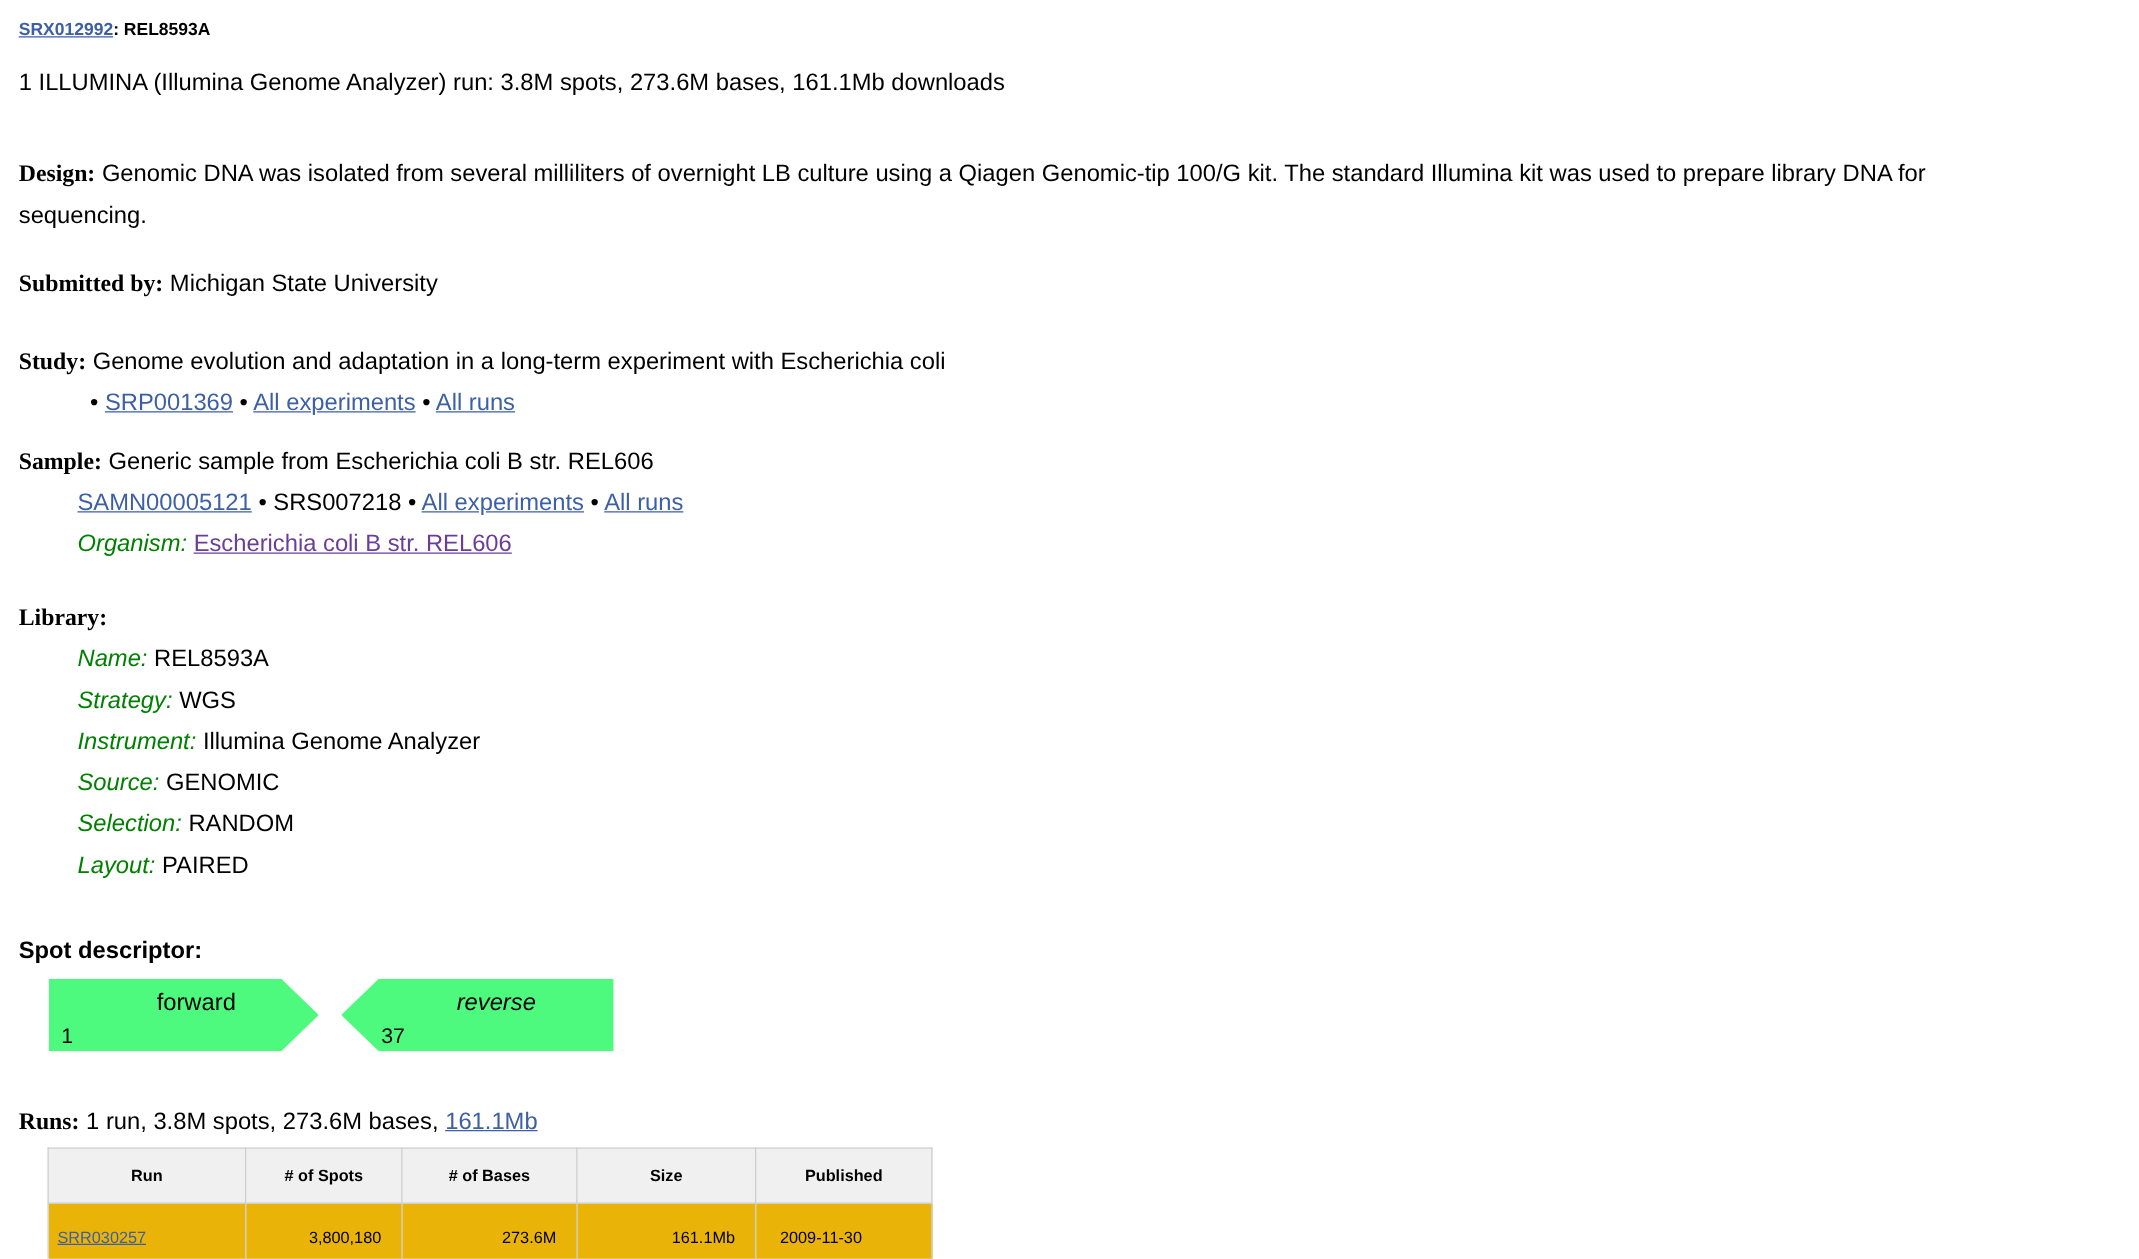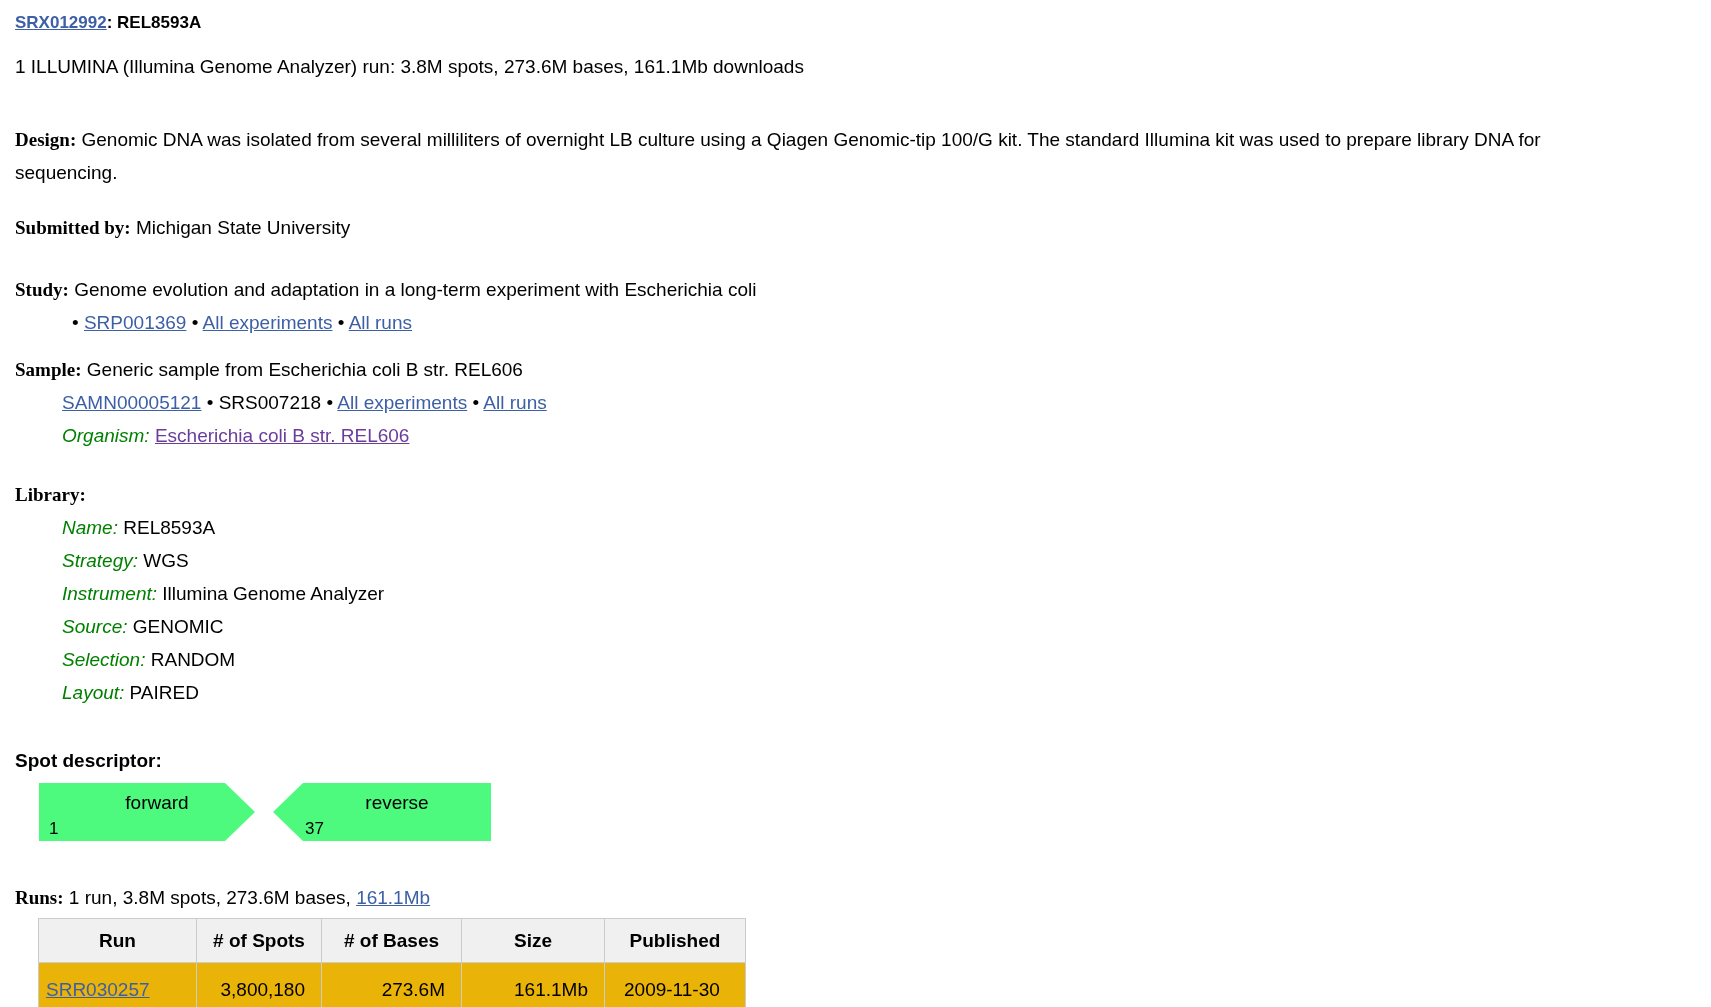--- a/index.html
+++ b/index.html
@@ -8,21 +8,21 @@
     font-family: "Liberation Sans", sans-serif;
     font-size: 19px; color: #000;
     padding: 10px 15px; box-sizing: border-box;
   }
   p, div { margin: 0; }
   a { color: #3c5fa6; text-decoration: underline; cursor: pointer; }
   a.visited { color: #6a3d9a; }
   b { font-weight: bold; font-family: Liberation Serif, serif; }
   .ln { line-height: 33px; }
 
-  .title-line { font-size: 17px; font-weight: bold; line-height: 26px; }
+  .title-line { font-size: 14px; font-weight: bold; line-height: 26px; }
   .summary-line { line-height: 26px; margin-top: 18px; }
 
   .design { margin-top: 43px; line-height: 33px; max-width: 1552px; }
   .submitted { margin-top: 22px; }
   .study-block { margin-top: 29px; }
   .sample-block { margin-top: 14px; }
   .library-block { margin-top: 26px; }
 
   .indent1 { padding-left: 47px; }
   .indent-bullet { padding-left: 57px; }
@@ -30,29 +30,29 @@
   .bullet { color: #000; }
 
   .spot-heading { margin-top: 35px; font-weight: bold; line-height: 33px; }
 
   .arrows { margin-top: 6px; margin-left: 24px; display: flex; height: 58px; }
   .arrow { position: relative; height: 58px; background: #4dfa7d; }
   .arrow.forward { width: 216px; clip-path: polygon(0 0, 186px 0, 100% 50%, 186px 100%, 0 100%); }
   .arrow.reverse { width: 218px; margin-left: 18px; clip-path: polygon(30px 0, 100% 0, 100% 100%, 30px 100%, 0 50%); }
   .arrow-label { position: absolute; top: 10px; text-align: center; line-height: 20px; }
   .arrow.forward .arrow-label { left: 20px; right: 0; }
-  .arrow.reverse .arrow-label { left: 30px; right: 0; }
+  .arrow.reverse .arrow-label { left: 30px; right: 0; font-style: italic; }
   .arrow-num { position: absolute; bottom: 4px; font-size: 17px; line-height: 17px; }
   .arrow.forward .arrow-num { left: 10px; }
   .arrow.reverse .arrow-num { left: 32px; }
 
   .runs-line { margin-top: 40px; line-height: 33px; }
 
   table { margin: 4px 0 0 23px; border-collapse: collapse; table-layout: fixed; }
-  th, td { border: 1px solid #ccc; font-size: 19px; }
+  th, td { border: 1px solid #ccc; font-size: 13px; }
   th { background: #f0f0f0; font-weight: bold; text-align: center; padding: 5px 0; line-height: 33px; }
   td { padding: 10px 8px; line-height: 33px; background: #eab308; }
   td.cell-run { padding-left: 7px; text-align: left; }
   td.cell-num { text-align: right; padding-right: 16px; }
   td.cell-date { padding-left: 19px; text-align: left; }
 </style>
 </head>
 <body>
 
 <div>

